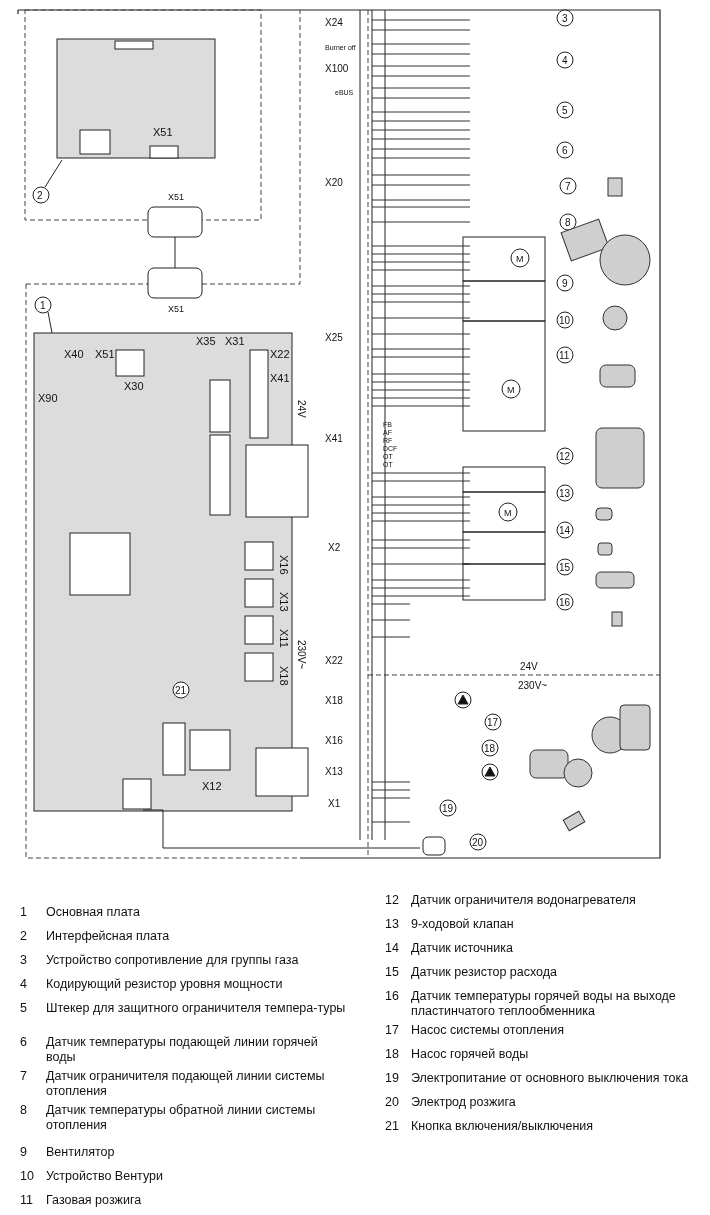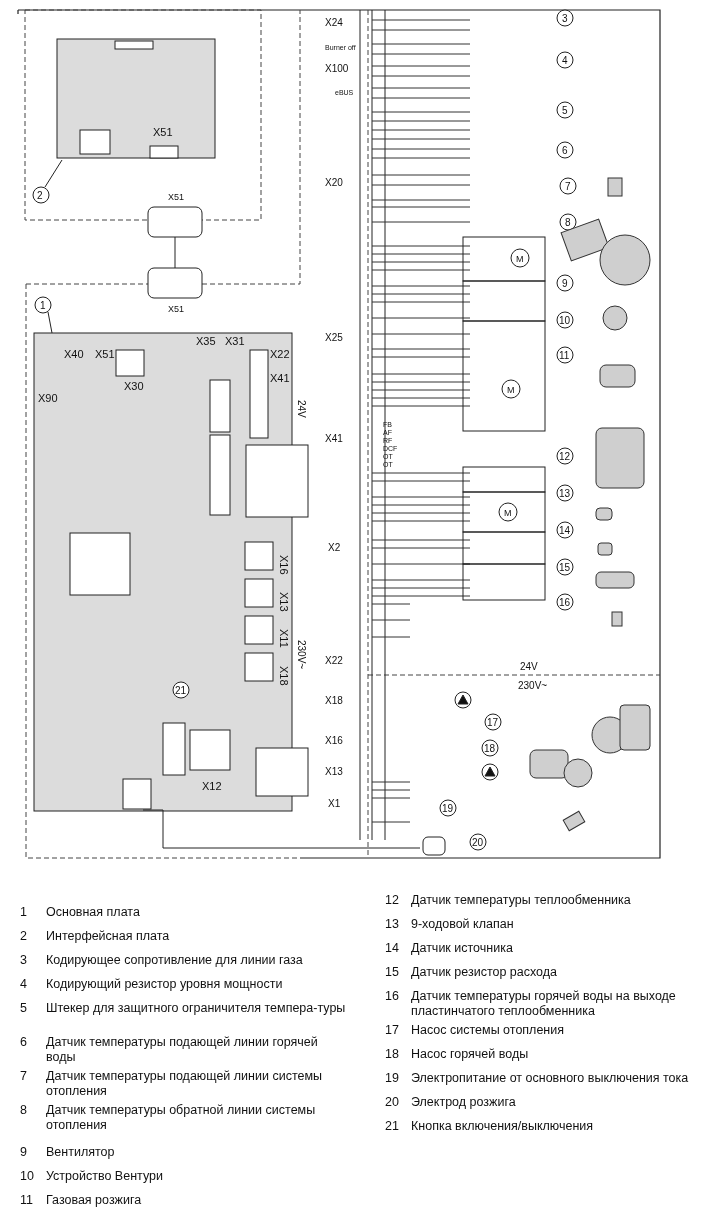--- a/index.html
+++ b/index.html
@@ -269,37 +269,37 @@
     <div class="row" style="top: 0px;">
       <span class="num">1</span>
       <span class="txt">Основная плата</span>
     </div>
     <div class="row" style="top: 24px;">
       <span class="num">2</span>
       <span class="txt">Интерфейсная плата</span>
     </div>
     <div class="row" style="top: 48px;">
       <span class="num">3</span>
-      <span class="txt">Кодирующее сопротивление для линии газа</span>
+      <span class="txt">Устройство сопротивление для группы газа</span>
     </div>
     <div class="row" style="top: 72px;">
       <span class="num">4</span>
       <span class="txt">Кодирующий резистор уровня мощности</span>
     </div>
     <div class="row" style="top: 96px;">
       <span class="num">5</span>
       <span class="txt">Штекер для защитного ограничителя темпера-туры</span>
     </div>
     <div class="row" style="top: 130px;">
       <span class="num">6</span>
       <span class="txt">Датчик температуры подающей линии горячей воды</span>
     </div>
     <div class="row" style="top: 164px;">
       <span class="num">7</span>
-      <span class="txt">Датчик температуры подающей линии системы отопления</span>
+      <span class="txt">Датчик ограничителя подающей линии системы отопления</span>
     </div>
     <div class="row" style="top: 198px;">
       <span class="num">8</span>
       <span class="txt">Датчик температуры обратной линии системы отопления</span>
     </div>
     <div class="row" style="top: 240px;">
       <span class="num">9</span>
       <span class="txt">Вентилятор</span>
     </div>
     <div class="row" style="top: 264px;">
@@ -307,21 +307,21 @@
       <span class="txt">Устройство Вентури</span>
     </div>
     <div class="row" style="top: 288px;">
       <span class="num">11</span>
       <span class="txt">Газовая розжига</span>
     </div>
   </div>
 <div id="legend-right" class="legend">
     <div class="row" style="top: 0px;">
       <span class="num">12</span>
-      <span class="txt">Датчик температуры теплообменника</span>
+      <span class="txt">Датчик ограничителя водонагревателя</span>
     </div>
     <div class="row" style="top: 24px;">
       <span class="num">13</span>
       <span class="txt">9-ходовой клапан</span>
     </div>
     <div class="row" style="top: 48px;">
       <span class="num">14</span>
       <span class="txt">Датчик источника</span>
     </div>
     <div class="row" style="top: 72px;">

